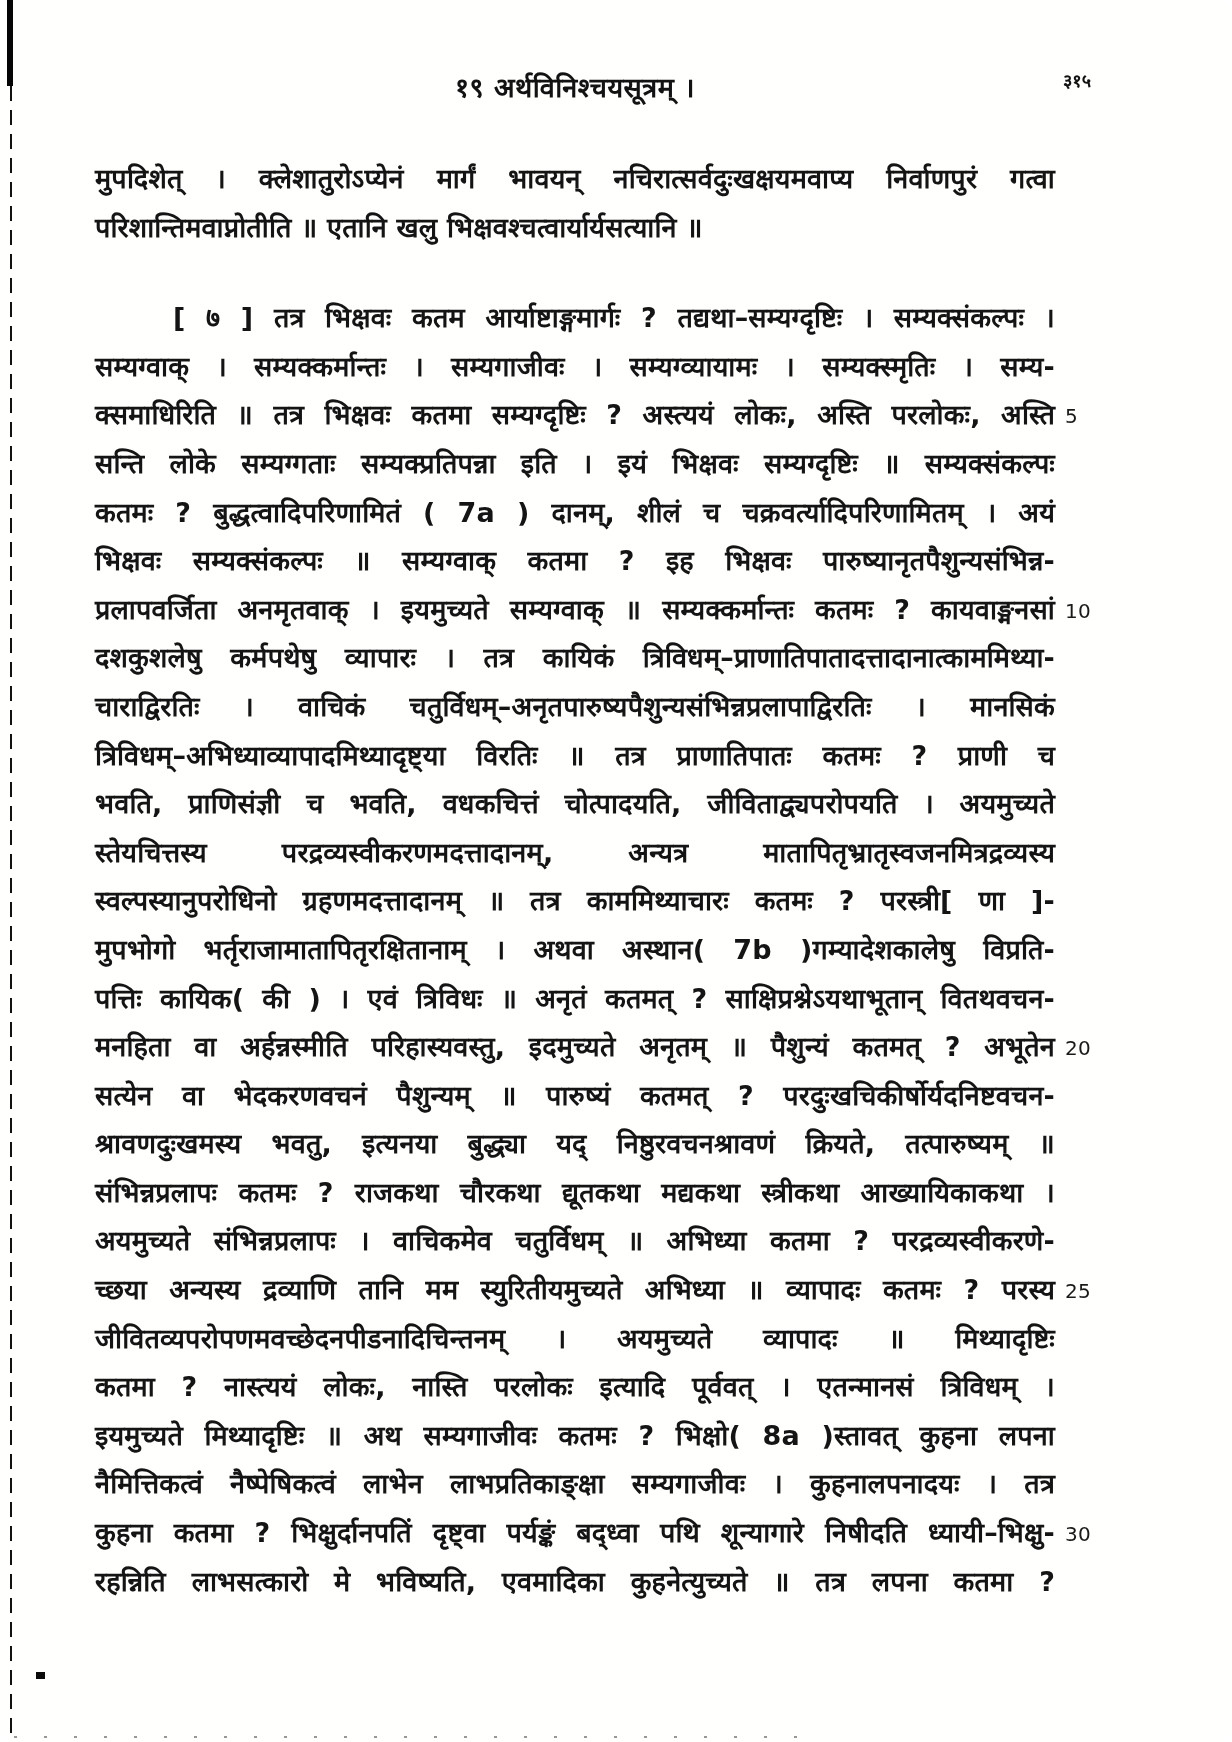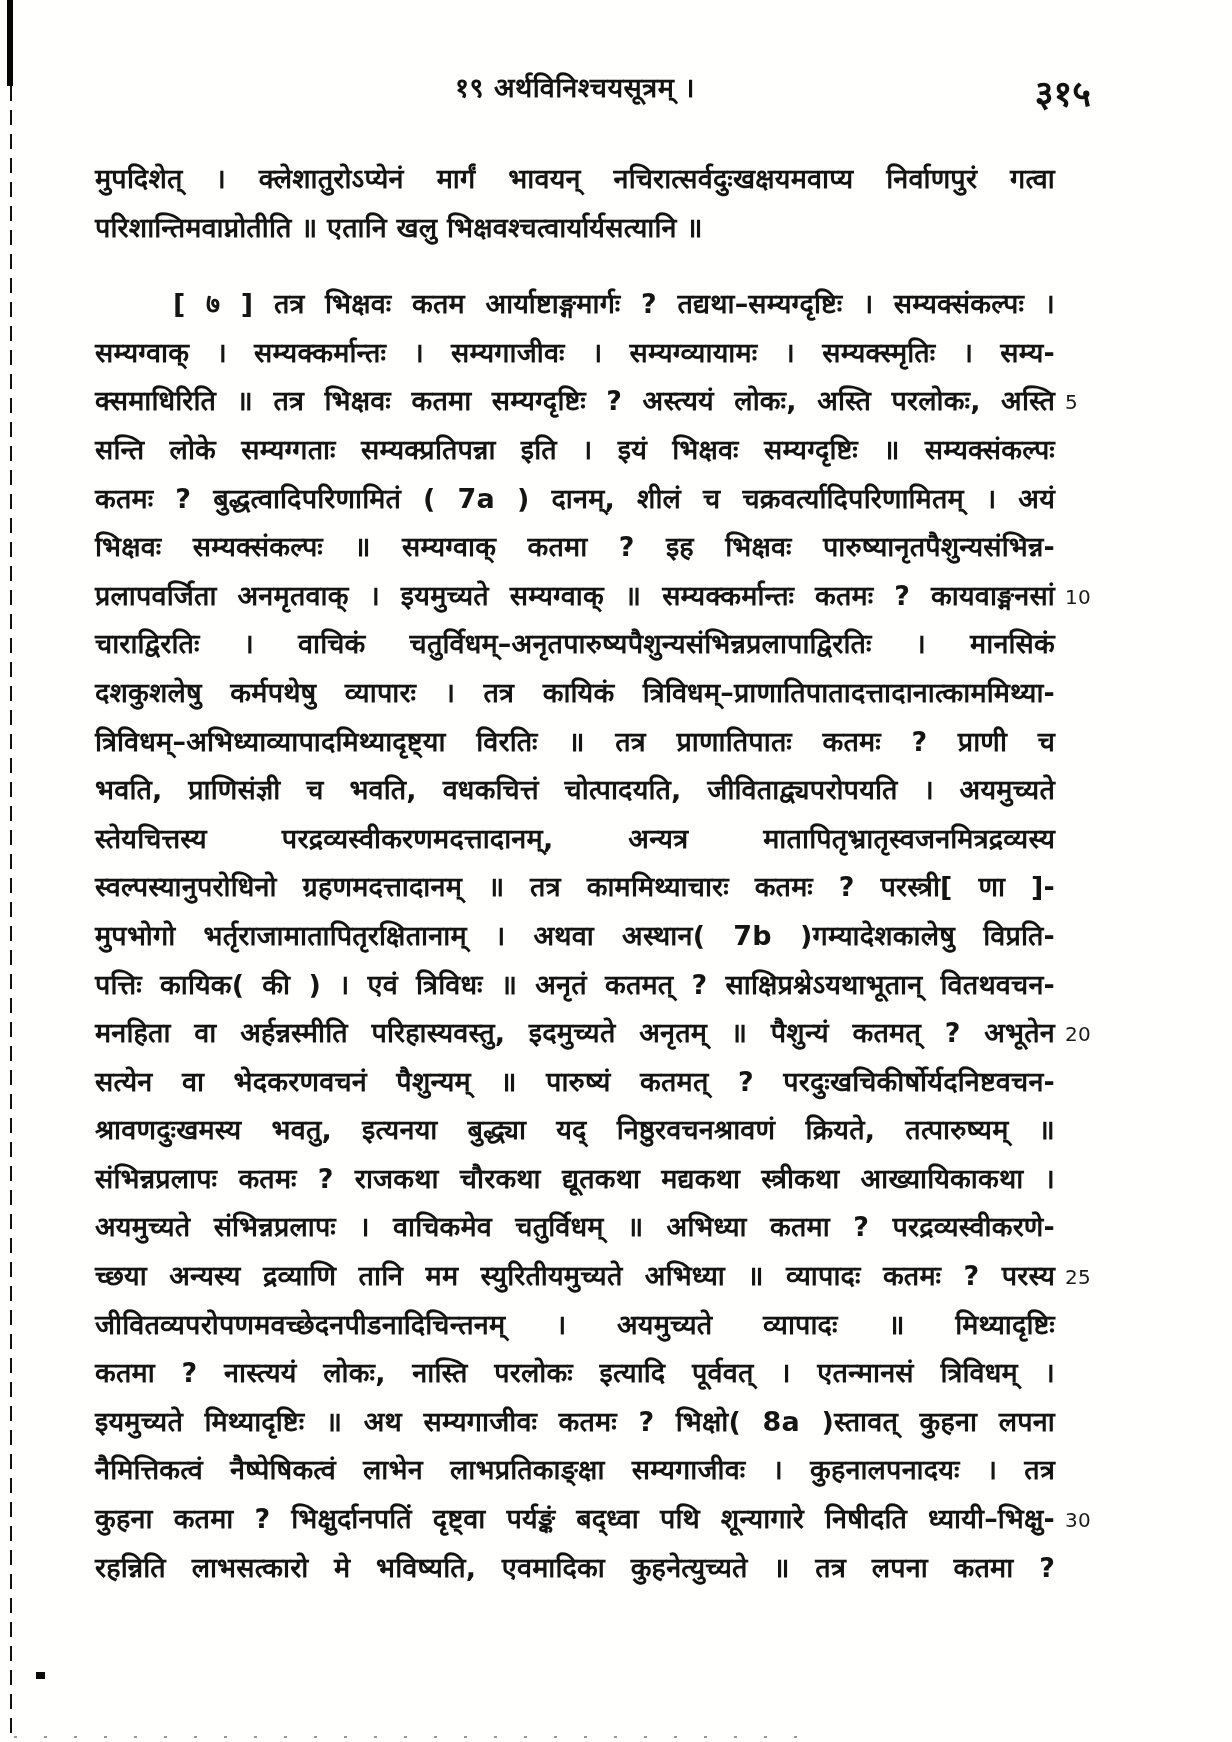--- a/index.html
+++ b/index.html
@@ -24,27 +24,27 @@
   }
 
   
   .header{position:absolute;top:68px;left:95px;width:960px;height:46px;}
   .header-title{
     position:absolute;left:0;right:0;text-align:center;
     font-size:27px;font-weight:700;color:#121212;letter-spacing:.5px;
   }
   .page-number{
     position:absolute;right:-36px;top:0;
-    font-size:36px;font-weight:700;color:#121212;
+    font-size:18px;font-weight:700;color:#121212;
   }
 
   
   .textblock{position:absolute;top:116px;left:95px;width:960px;color:#141414;}
   .para{position:relative;margin-top:39px;}
-  .para + .para{margin-top:28px;}
+  .para + .para{margin-top:42px;}
   .line{
     position:relative;display:block;height:48.6px;line-height:48.6px;
     font-size:27px;font-weight:700;
     text-align:justify;text-align-last:justify;
     letter-spacing:.2px;
   }
   .line.last{text-align-last:left;}
   .line.indent{text-indent:78px;}
   .mnum{
     position:absolute;left:calc(100% + 10px);top:1px;
@@ -72,22 +72,22 @@
         <div class="line last"><span>परिशान्तिमवाप्नोतीति ॥ एतानि खलु भिक्षवश्चत्वार्यार्यसत्यानि ॥</span></div>
       </div>
       <div class="para">
         <div class="line indent"><span>[ ७ ] तत्र भिक्षवः कतम आर्याष्टाङ्गमार्गः ? तद्यथा–सम्यग्दृष्टिः । सम्यक्संकल्पः ।</span></div>
         <div class="line"><span>सम्यग्वाक् । सम्यक्कर्मान्तः । सम्यगाजीवः । सम्यग्व्यायामः । सम्यक्स्मृतिः । सम्य-</span></div>
         <div class="line"><span>क्समाधिरिति ॥ तत्र भिक्षवः कतमा सम्यग्दृष्टिः ? अस्त्ययं लोकः, अस्ति परलोकः, अस्ति</span><span class="mnum">5</span></div>
         <div class="line"><span>सन्ति लोके सम्यग्गताः सम्यक्प्रतिपन्ना इति । इयं भिक्षवः सम्यग्दृष्टिः ॥ सम्यक्संकल्पः</span></div>
         <div class="line"><span>कतमः ? बुद्धत्वादिपरिणामितं ( 7a ) दानम्, शीलं च चक्रवर्त्यादिपरिणामितम् । अयं</span></div>
         <div class="line"><span>भिक्षवः सम्यक्संकल्पः ॥ सम्यग्वाक् कतमा ? इह भिक्षवः पारुष्यानृतपैशुन्यसंभिन्न-</span></div>
         <div class="line"><span>प्रलापवर्जिता अनमृतवाक् । इयमुच्यते सम्यग्वाक् ॥ सम्यक्कर्मान्तः कतमः ? कायवाङ्मनसां</span><span class="mnum">10</span></div>
+        <div class="line"><span>दशकुशलेषु कर्मपथेषु व्यापारः । तत्र कायिकं त्रिविधम्–प्राणातिपातादत्तादानात्काममिथ्या-</span></div>
         <div class="line"><span>चाराद्विरतिः । वाचिकं चतुर्विधम्–अनृतपारुष्यपैशुन्यसंभिन्नप्रलापाद्विरतिः । मानसिकं</span></div>
-        <div class="line"><span>दशकुशलेषु कर्मपथेषु व्यापारः । तत्र कायिकं त्रिविधम्–प्राणातिपातादत्तादानात्काममिथ्या-</span></div>
         <div class="line"><span>त्रिविधम्–अभिध्याव्यापादमिथ्यादृष्ट्या विरतिः ॥ तत्र प्राणातिपातः कतमः ? प्राणी च</span></div>
         <div class="line"><span>भवति, प्राणिसंज्ञी च भवति, वधकचित्तं चोत्पादयति, जीविताद्व्यपरोपयति । अयमुच्यते</span></div>
         <div class="line"><span>स्तेयचित्तस्य परद्रव्यस्वीकरणमदत्तादानम्, अन्यत्र मातापितृभ्रातृस्वजनमित्रद्रव्यस्य</span></div>
         <div class="line"><span>स्वल्पस्यानुपरोधिनो ग्रहणमदत्तादानम् ॥ तत्र काममिथ्याचारः कतमः ? परस्त्री[ णा ]-</span></div>
         <div class="line"><span>मुपभोगो भर्तृराजामातापितृरक्षितानाम् । अथवा अस्थान( 7b )गम्यादेशकालेषु विप्रति-</span></div>
         <div class="line"><span>पत्तिः कायिक( की ) । एवं त्रिविधः ॥ अनृतं कतमत् ? साक्षिप्रश्नेऽयथाभूतान् वितथवचन-</span></div>
         <div class="line"><span>मनहिता वा अर्हन्नस्मीति परिहास्यवस्तु, इदमुच्यते अनृतम् ॥ पैशुन्यं कतमत् ? अभूतेन</span><span class="mnum">20</span></div>
         <div class="line"><span>सत्येन वा भेदकरणवचनं पैशुन्यम् ॥ पारुष्यं कतमत् ? परदुःखचिकीर्षोर्यदनिष्टवचन-</span></div>
         <div class="line"><span>श्रावणदुःखमस्य भवतु, इत्यनया बुद्ध्या यद् निष्ठुरवचनश्रावणं क्रियते, तत्पारुष्यम् ॥</span></div>
         <div class="line"><span>संभिन्नप्रलापः कतमः ? राजकथा चौरकथा द्यूतकथा मद्यकथा स्त्रीकथा आख्यायिकाकथा ।</span></div>

